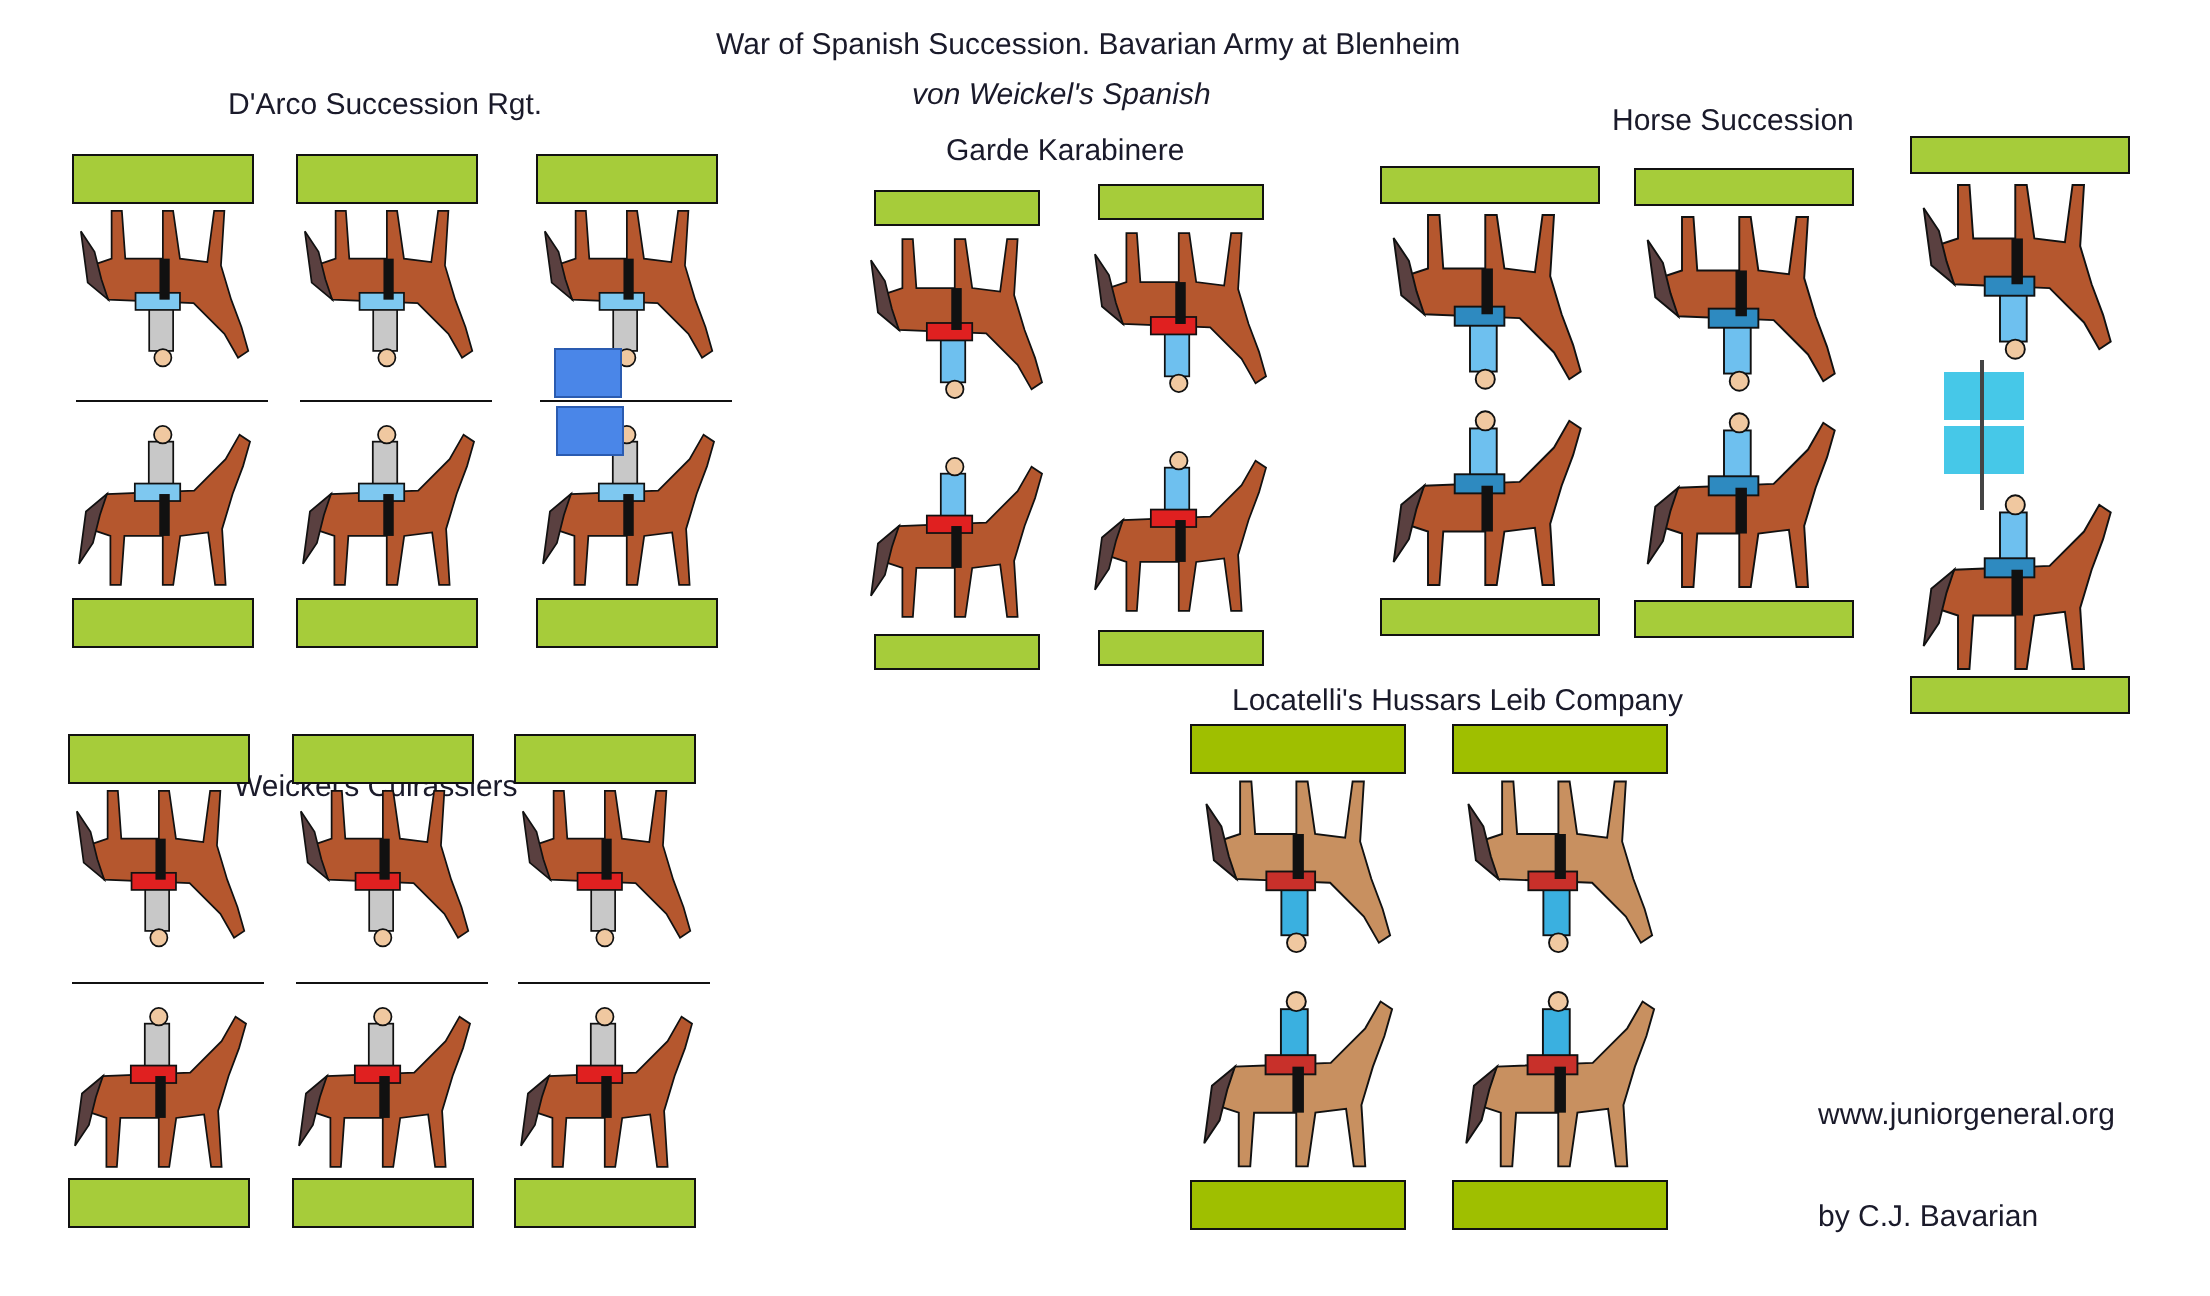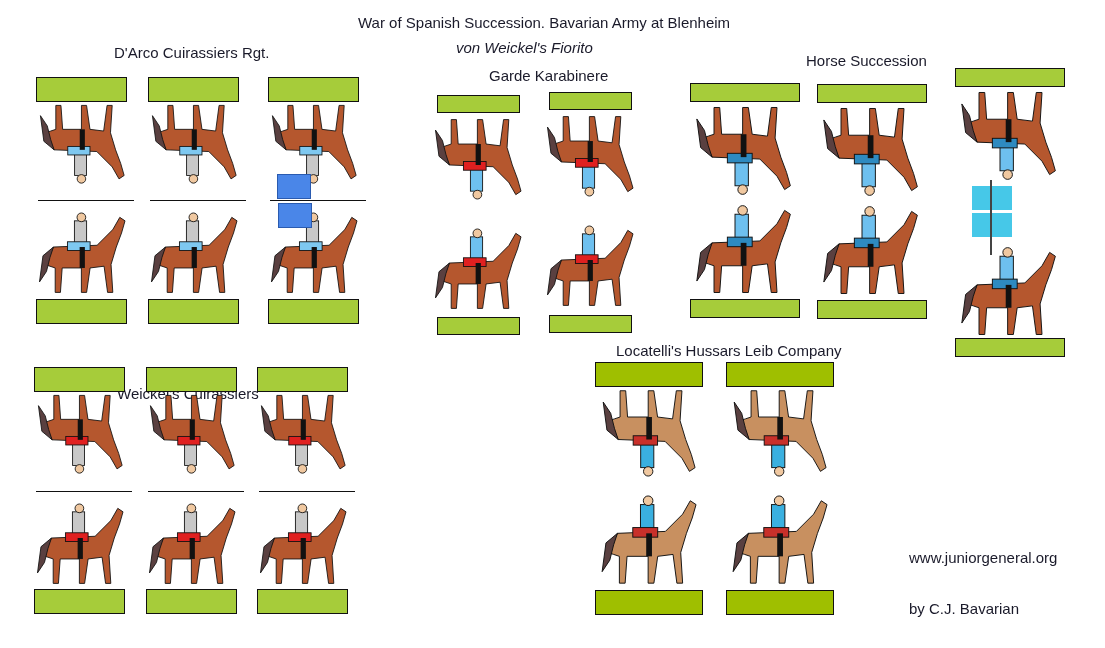--- a/index.html
+++ b/index.html
@@ -10,24 +10,24 @@
   .base.dk{background:#9fbf00;}
   .fold{position:absolute;height:1px;background:#111;}
   .fig{position:absolute;}
   .flag{position:absolute;background:#4a86e8;border:1px solid #2a5bb0;box-sizing:border-box;}
   .gflag{position:absolute;background:#46c8e8;}
 </style>
 </head>
 <body>
 
 <div class="t" style="left:358px;top:14px;">War of Spanish Succession. Bavarian Army at Blenheim</div>
-<div class="t it" style="left:456px;top:39px;">von Weickel's Fiorito</div>
+<div class="t it" style="left:456px;top:39px;">von Weickel's Spanish</div>
 
-<div class="t" style="left:114px;top:44px;">D'Arco Cuirassiers Rgt.</div>
-<div class="t" style="left:473px;top:67px;margin-left:16px;">Garde Karabinere</div>
+<div class="t" style="left:114px;top:44px;">D'Arco Succession Rgt.</div>
+<div class="t" style="left:473px;top:67px;">Garde Karabinere</div>
 <div class="t" style="left:806px;top:52px;">Horse Succession</div>
 <div class="t" style="left:117px;top:361px;margin-top:24px;">Weickel's Cuirassiers</div>
 <div class="t" style="left:616px;top:342px;">Locatelli's Hussars Leib Company</div>
 
 <svg width="0" height="0" style="position:absolute">
   <defs>
     <g id="horse">
       <path d="M10 60 L20 40 L70 38 L88 20 L96 6 L102 10 L98 24 L92 40 L86 60 L88 92 L82 92 L78 62 L62 64 L58 92 L52 92 L52 64 L30 64 L28 92 L22 92 L22 64 L16 62 Z" fill="currentColor" stroke="#111" stroke-width="1"></path>
       <path d="M20 40 L8 50 L4 80 L12 68 L16 52 Z" fill="#5a4040" stroke="#111" stroke-width="1"></path>
     </g>

